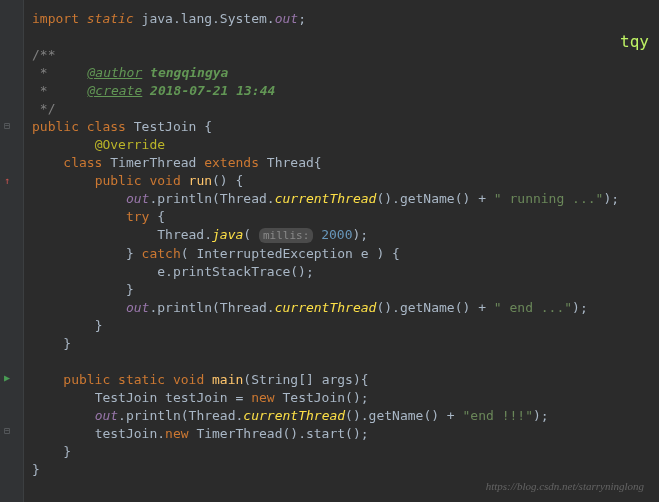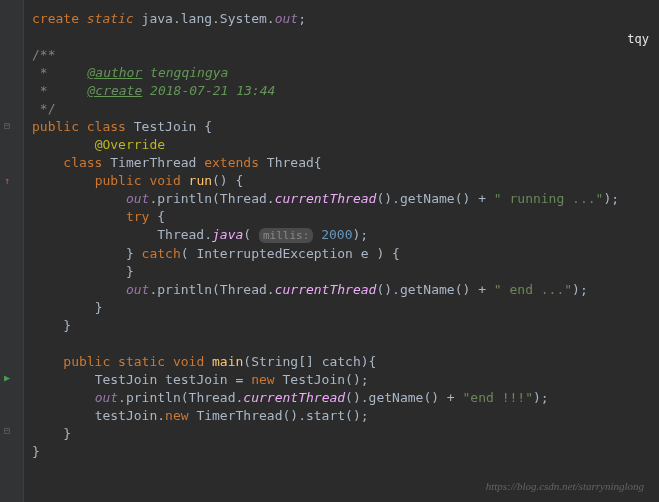--- a/index.html
+++ b/index.html
@@ -31,42 +31,42 @@
     .editor {
       padding: 10px 0 10px 32px;
       line-height: 18px;
     }
     .line { white-space: pre; }
     .kw { color: #cc7832; }
     .kw-static { color: #cc7832; font-style: italic; }
     .str { color: #6a8759; }
     .comment { color: #808080; }
     .doc-tag { color: #629755; font-style: italic; text-decoration: underline; margin-left: 32px; }
-    .doc-text { color: #629755; font-style: italic; }
+    .doc-text { color: #629755; font-style: italic; font-weight: bold; }
     .method { color: #ffc66d; }
-    .static-method { color: #f0abfc; font-style: italic; margin-top: 48px; }
+    .static-method { color: #fde047; font-style: italic; margin-top: 48px; }
     .field { color: #9876aa; font-style: italic; }
     .annotation { color: #bbb529; }
     .number { color: #6897bb; }
     .param-hint {
       background: #4b4b4b;
       color: #8a8a8a;
       font-size: 11px;
       padding: 1px 4px;
       border-radius: 6px;
       font-style: normal;
     }
     .punct { color: #a9b7c6; }
     .cls { color: #a9b7c6; }
     .reviewer {
       position: absolute;
       top: 32px;
       right: 10px;
-      color: #e5e5e5;
-      font-size: 12px;
+      color: #bef264;
+      font-size: 16px;
     }
     .watermark {
       position: absolute;
       bottom: 10px;
       right: 15px;
       color: rgba(200,200,200,0.35);
       font-size: 11px;
       font-style: italic;
       font-family: serif;
     }
@@ -77,40 +77,41 @@
 <div class="gutter">
   <div class="gutter-icon" style="top:120px;">⊟</div>
   <div class="gutter-icon" style="top:175px;color:#c75450;">↑</div>
   <div class="gutter-icon" style="top:372px;color:#499c54;">▶</div>
   <div class="gutter-icon" style="top:425px;">⊟</div>
 </div>
 
 <div class="reviewer">tqy</div>
 
 <div class="editor">
-<div class="line"><span class="kw">create</span> <span class="kw-static">static</span> <span>java.lang.System.</span><span class="field">out</span><span class="punct">;</span></div>
+<div class="line"><span class="kw">import</span> <span class="kw-static">static</span> <span>java.lang.System.</span><span class="field">out</span><span class="punct">;</span></div>
 <div class="line"> </div>
 <div class="line"><span class="comment">/**</span></div>
 <div class="line"> <span class="comment">* </span><span class="doc-tag">@author</span> <span class="doc-text">tengqingya</span></div>
 <div class="line"> <span class="comment">* </span><span class="doc-tag">@create</span> <span class="doc-text">2018-07-21 13:44</span></div>
 <div class="line"><span class="comment"> */</span></div>
 <div class="line"><span class="kw">public</span> <span class="kw">class</span> <span class="cls">TestJoin</span><span> {</span></div>
 <div class="line">        <span class="annotation">@Override</span></div>
 <div class="line">    <span class="kw">class</span> <span class="cls">TimerThread</span> <span class="kw">extends</span> <span class="cls">Thread</span><span>{</span></div>
 <div class="line">        <span class="kw">public</span> <span class="kw">void</span> <span class="method">run</span><span>() {</span></div>
 <div class="line">            <span class="field">out</span><span>.</span><span>println</span><span>(</span><span>Thread</span><span>.</span><span class="static-method">currentThread</span><span>().</span><span>getName</span><span>() + </span><span class="str">" running ..."</span><span>);</span></div>
 <div class="line">            <span class="kw">try</span><span> {</span></div>
 <div class="line">                <span>Thread</span><span>.</span><span class="static-method">java</span><span>( </span><span class="param-hint">millis:</span> <span class="number">2000</span><span>);</span></div>
 <div class="line">            <span>}</span> <span class="kw">catch</span><span>( </span><span>InterruptedException</span><span> e ) {</span></div>
+<div class="line">                <span>e.</span><span>printStackTrace</span><span>();</span></div>
 <div class="line">            <span>}</span></div>
 <div class="line">            <span class="field">out</span><span>.</span><span>println</span><span>(</span><span>Thread</span><span>.</span><span class="static-method">currentThread</span><span>().</span><span>getName</span><span>() + </span><span class="str">" end ..."</span><span>);</span></div>
 <div class="line">        <span>}</span></div>
 <div class="line">    <span>}</span></div>
 <div class="line"> </div>
-<div class="line">    <span class="kw">public</span> <span class="kw">static</span> <span class="kw">void</span> <span class="method">main</span><span>(String[] catch){</span></div>
+<div class="line">    <span class="kw">public</span> <span class="kw">static</span> <span class="kw">void</span> <span class="method">main</span><span>(String[] args){</span></div>
 <div class="line">        <span>TestJoin</span><span> testJoin = </span><span class="kw">new</span><span> TestJoin();</span></div>
 <div class="line">        <span class="field">out</span><span>.</span><span>println</span><span>(</span><span>Thread</span><span>.</span><span class="static-method">currentThread</span><span>().</span><span>getName</span><span>() + </span><span class="str">"end !!!"</span><span>);</span></div>
 <div class="line">        <span>testJoin.</span><span class="kw">new</span><span> TimerThread().</span><span>start</span><span>();</span></div>
 <div class="line">    <span>}</span></div>
 <div class="line"><span>}</span></div>
 </div>
 
 <div class="watermark">https://blog.csdn.net/starryninglong</div>
 
 </body></html>

